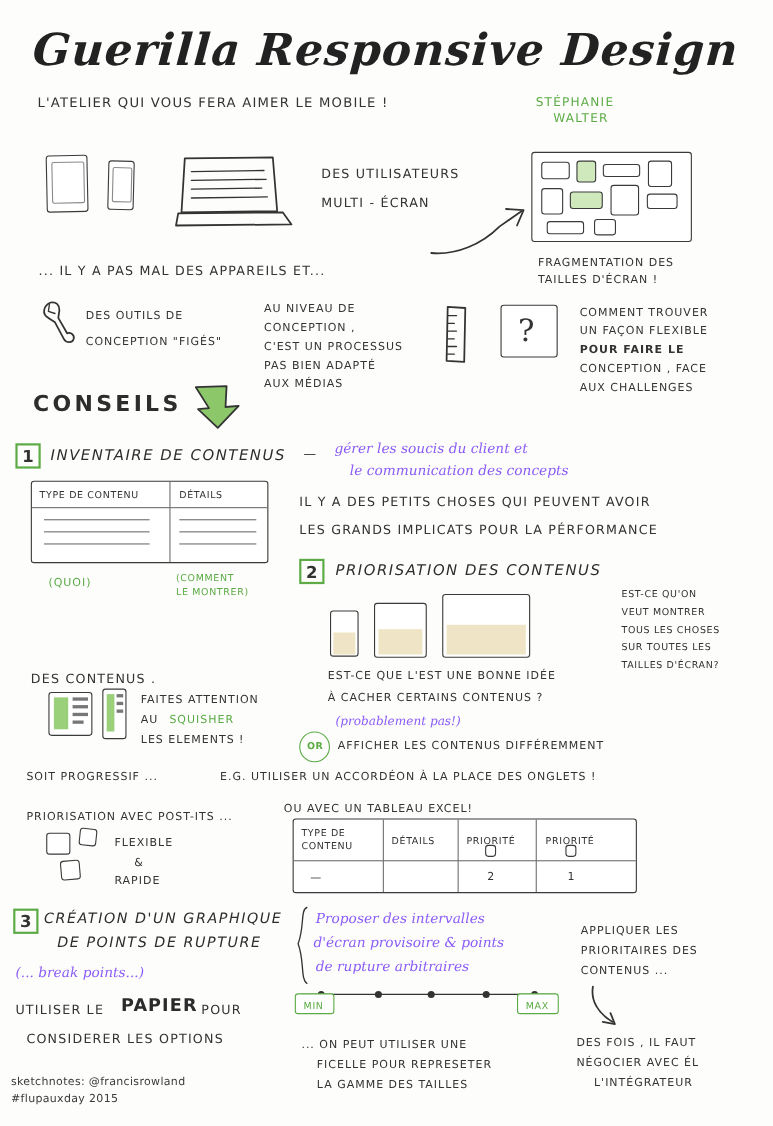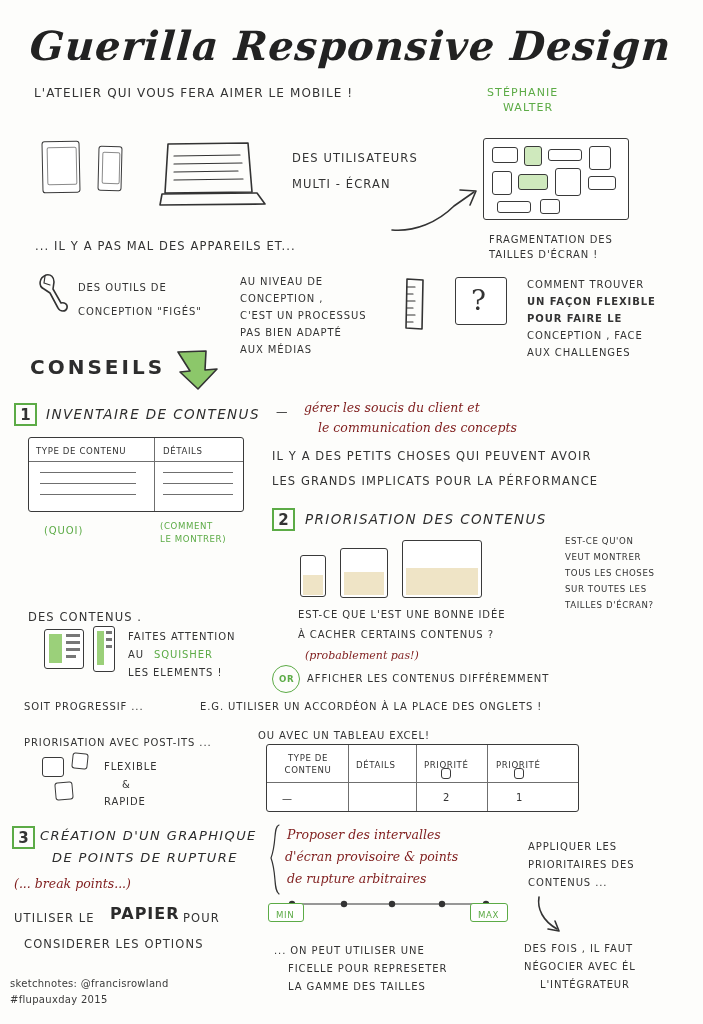--- a/index.html
+++ b/index.html
@@ -34,26 +34,26 @@
   }
   .caps {
     font-family: "DejaVu Sans", sans-serif;
     font-size: 11.5px;
     letter-spacing: 1.1px;
     color: #333;
     text-transform: uppercase;
     line-height: 1.45;
   }
   .caps.sm { font-size: 10px; letter-spacing: 0.9px; }
-  .caps.xs { font-size: 8.6px; letter-spacing: 0.6px; text-align: center; }
+  .caps.xs { font-size: 8.6px; letter-spacing: 0.6px; }
   .script {
     font-family: "DejaVu Serif", serif;
     font-style: italic;
     font-size: 12.5px;
-    color: #7f1d1d;
+    color: #8b5cf6;
     line-height: 1.5;
   }
   .script.sm { font-size: 11px; }
   .green { color: #5cab46; }
   .hdr {
     font-family: "DejaVu Sans", sans-serif;
     font-weight: bold;
     font-size: 17px;
     letter-spacing: 2px;
     color: #2d2d2d;
@@ -184,21 +184,21 @@
 
   <svg class="abs" style="left:403px; top:277px;" width="26" height="55" viewBox="0 0 26 55">
     <path class="stroke" d="M4 2 L20 3 L19 52 L3 51 Z"></path>
     <path class="stroke thin" d="M4 10 L12 10 M4 17 L10 17 M4 24 L12 24 M4 31 L10 31 M4 38 L12 38 M4 45 L10 45"></path>
   </svg>
 
   <div class="abs box" style="left:455px; top:277px; width:52px; height:48px;"></div>
   <div class="abs" style="left:471px; top:284px; font-family:'DejaVu Serif',serif; font-size:28px; color:#333;">?</div>
 
   <div class="abs caps sm" style="left:527px; top:278px;">COMMENT TROUVER</div>
-  <div class="abs caps sm" style="left:527px; top:295px;font-weight:bold;">UN FAÇON FLEXIBLE</div>
+  <div class="abs caps sm" style="left:527px; top:295px;">UN FAÇON FLEXIBLE</div>
   <div class="abs caps sm" style="left:527px; top:312px;font-weight:bold;">POUR FAIRE LE</div>
   <div class="abs caps sm" style="left:527px; top:329px;">CONCEPTION , FACE</div>
   <div class="abs caps sm" style="left:527px; top:346px;">AUX CHALLENGES</div>
 
   <div class="abs hdr" style="left:30px; top:355px; font-size:20px; letter-spacing:3px;">CONSEILS</div>
   <svg class="abs" style="left:172px; top:348px;" width="64" height="44" viewBox="0 0 64 44">
     <path class="stroke fill-green" d="M6 4 L34 3 L33 22 L45 21 L26 41 L8 24 L18 23 Z" stroke="#5cab46" fill="#b5d99a"></path>
   </svg>
 
   <div class="abs num-box" style="left:14px; top:403px;">1</div>

